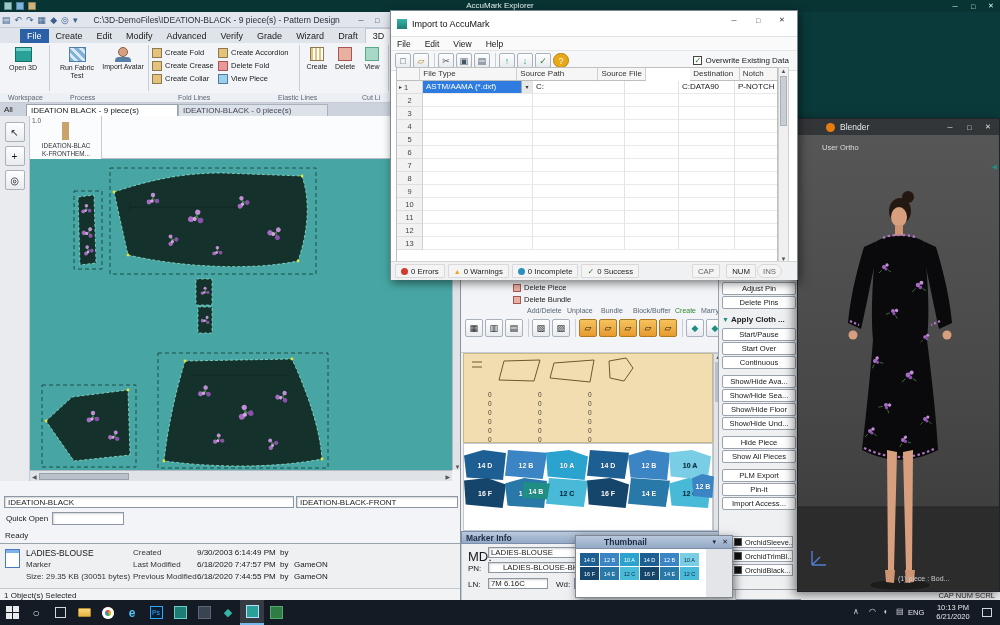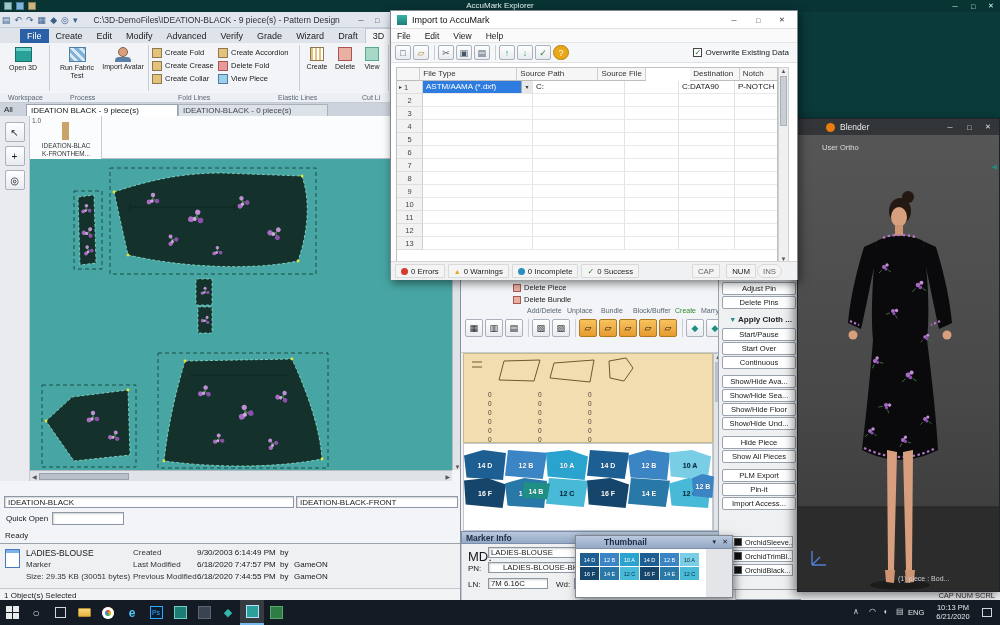--- a/index.html
+++ b/index.html
@@ -420,21 +420,21 @@
       <span class="abs" style="left:94px;top:36px;font-size:8px;">Wd:</span>
       <span class="abs sunken" style="left:112px;top:34px;width:44px;height:11px;font-size:7.8px;padding-left:2px;">139.70</span>
     </div>
 
     <div class="abs" style="left:340px;top:312px;width:200px;height:12px;background:#f0f1f3;border-top:1px solid #c3c9d2;font-size:7.5px;color:#333;text-align:right;padding:1px 6px 0 0;">CAP NUM SCRL</div>
   </div>
 
   <div class="abs" style="left:718px;top:278px;width:82px;height:312px;background:#eef0f2;border:1px solid #9aa2ad;">
     <a class="rbtn" style="margin-top:3px;">Adjust Pin</a>
     <a class="rbtn">Delete Pins</a>
-    <div class="flex" style="height:13px;margin:4px 0 2px 3px;justify-content:center;">
+    <div class="flex" style="height:13px;margin:4px 0 2px 3px;">
       <span style="color:#1f8f85;font-size:7px;margin-right:2px;">▼</span>
       <span style="font-size:8px;font-weight:bold;color:#222;">Apply Cloth ...</span>
     </div>
     <a class="rbtn">Start/Pause</a>
     <a class="rbtn">Start Over</a>
     <a class="rbtn">Continuous</a>
     <a class="rbtn" style="margin-top:6px;">Show/Hide Ava...</a>
     <a class="rbtn">Show/Hide Sea...</a>
     <a class="rbtn">Show/Hide Floor</a>
     <a class="rbtn">Show/Hide Und...</a>
@@ -555,21 +555,21 @@
         <path d="M87,435 L97,435 L96,448 L88,447 Z" fill="#cf9472"></path>
         <path d="M107,435 L117,435 L116,447 L108,448 Z" fill="#cf9472"></path>
         <path d="M14,430 v-14 M14,430 h14 M14,430 l8,-8" stroke="#4f7fd0" stroke-width="1.4" fill="none"></path>
       </svg>
       <span class="abs" style="left:100px;top:440px;font-size:7px;color:#c9ccd0;">(1) piece : Bod...</span>
       <span class="abs" style="right:2px;top:28px;font-size:7px;color:#1f8f85;">◀</span>
     </div>
   </div>
 
   <div class="abs win" style="left:390px;top:10px;width:408px;height:270px;background:#fff;">
-    <div class="flex" style="height:18px;background:#fff;border-bottom:1px solid #e2e2e2;">
+    <div class="flex" style="height:26px;background:#fff;border-bottom:1px solid #e2e2e2;">
       <span style="width:10px;height:10px;background:linear-gradient(#35b6a8,#1d7d74);margin:0 5px 0 6px;"></span>
       <span style="font-size:9px;color:#111;">Import to AccuMark</span>
       <span class="abs winctl" style="right:52px;top:3px;width:22px;">─</span>
       <span class="abs winctl" style="right:28px;top:3px;width:22px;">□</span>
       <span class="abs winctl" style="right:4px;top:3px;width:22px;">✕</span>
     </div>
     <div class="flex" style="height:14px;background:#fafafa;border-bottom:1px solid #e6e6e6;padding-left:6px;">
       <span style="margin-right:14px;font-size:8.5px;">File</span>
       <span style="margin-right:14px;font-size:8.5px;">Edit</span>
       <span style="margin-right:14px;font-size:8.5px;">View</span>

